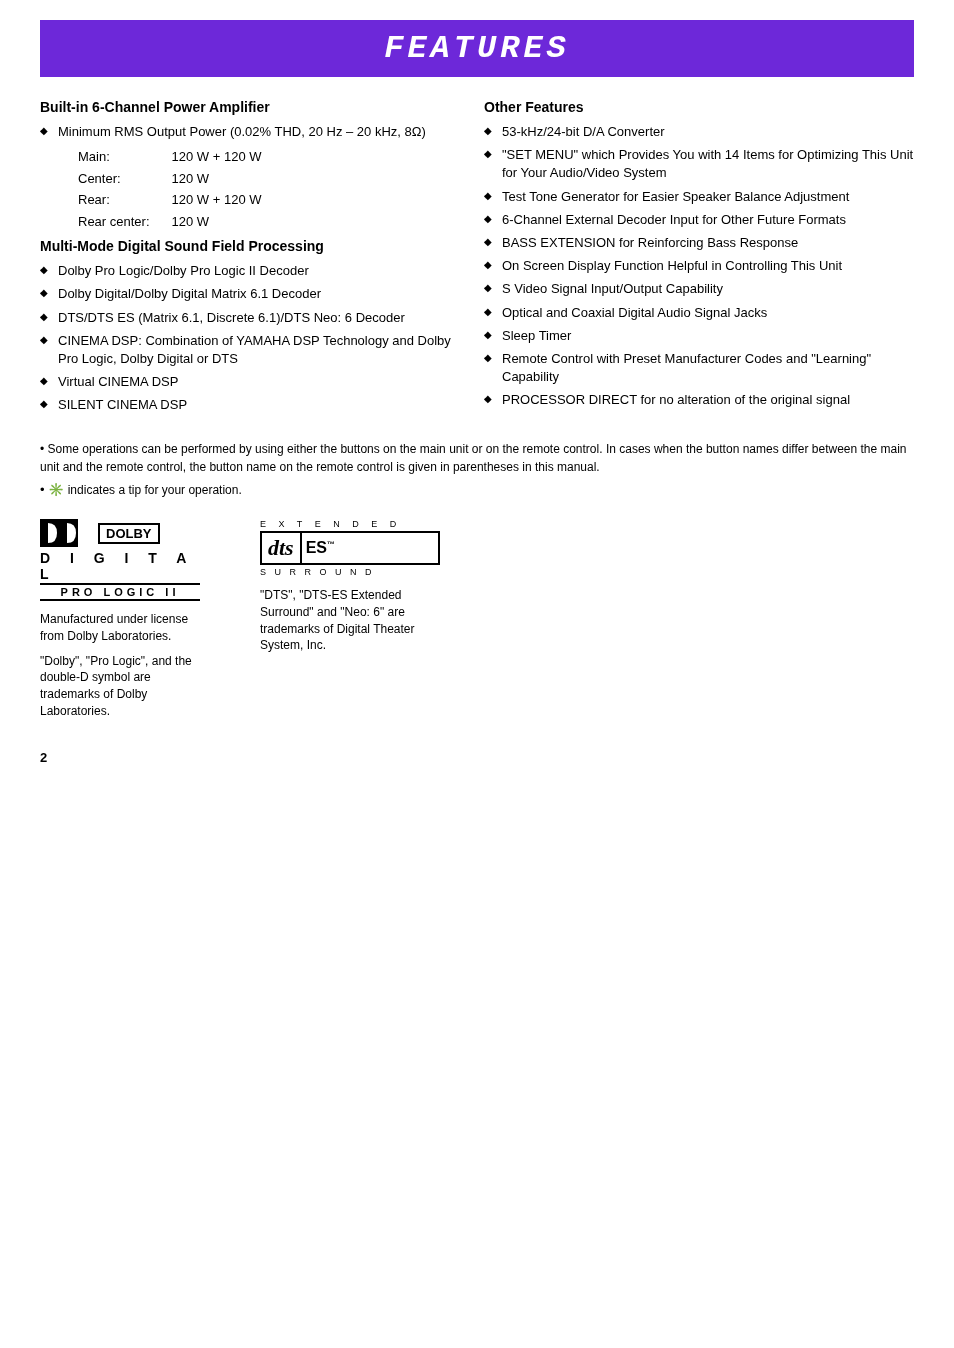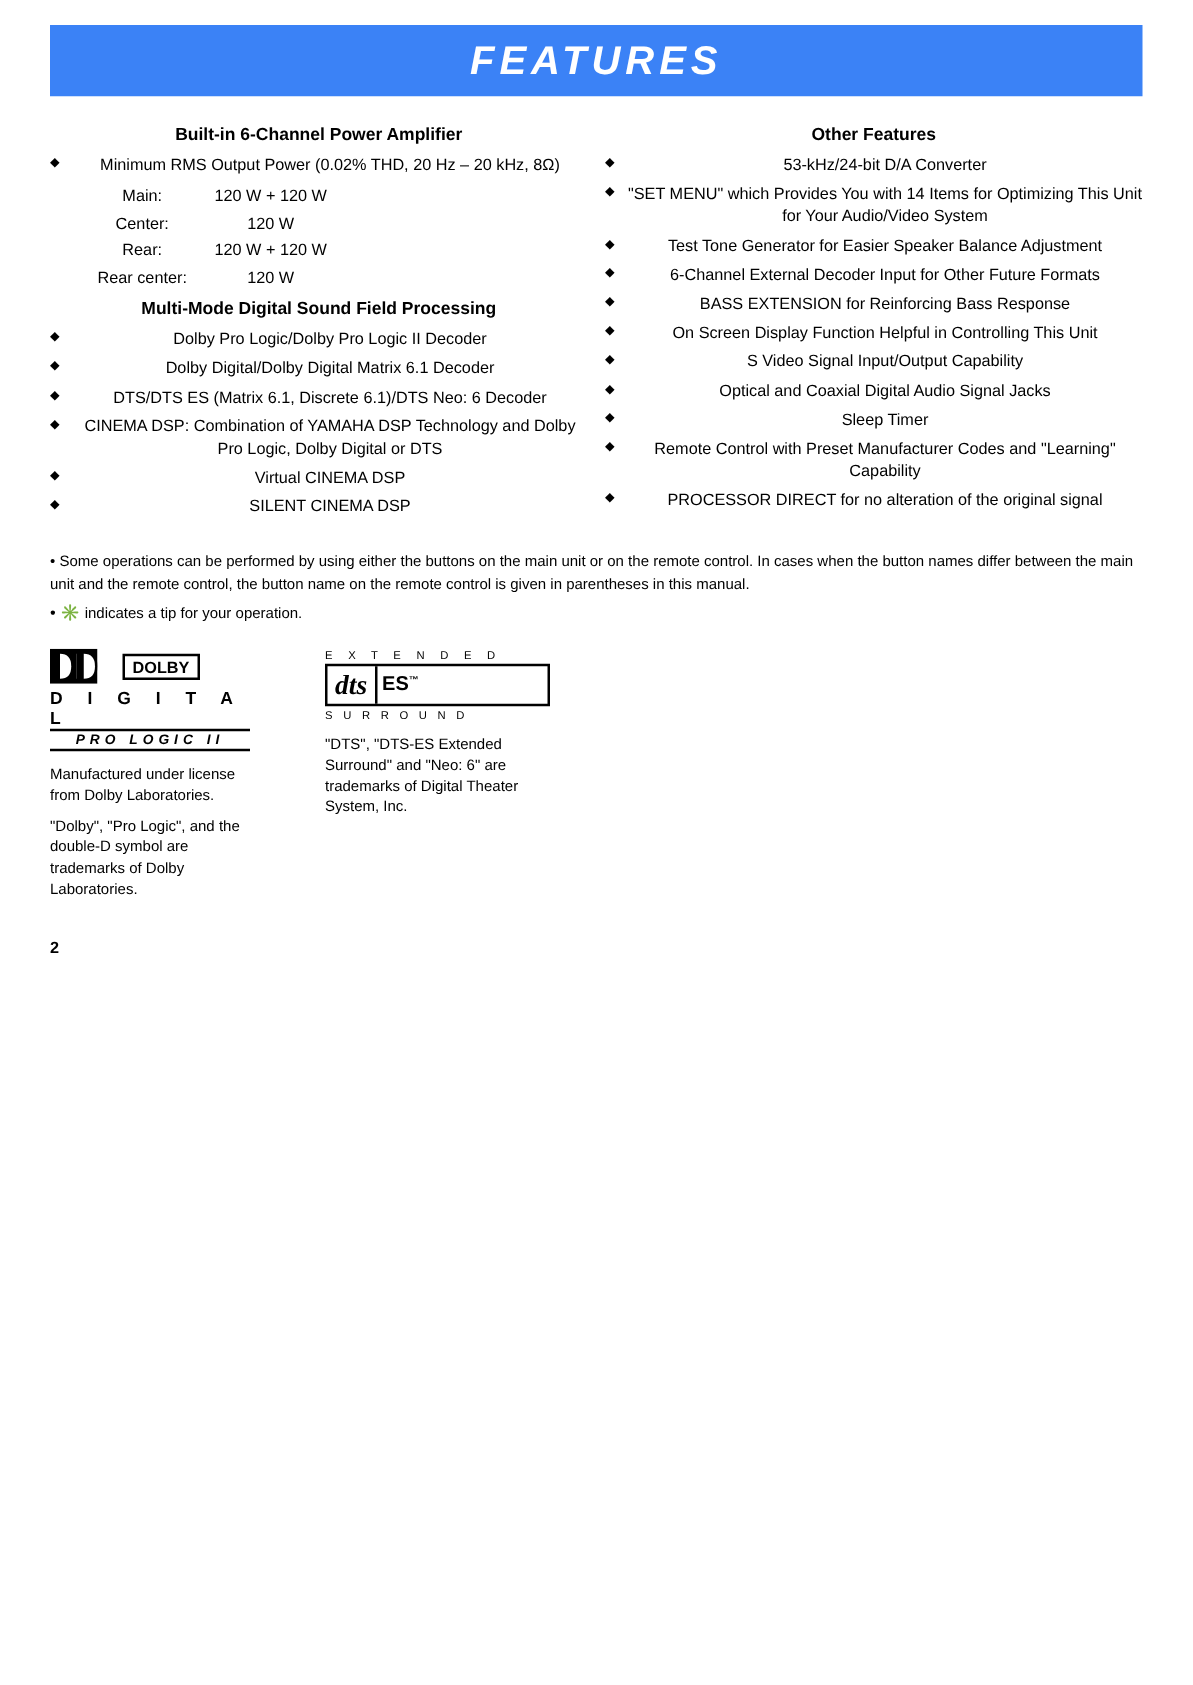--- a/index.html
+++ b/index.html
@@ -7,38 +7,38 @@
       background: #fff;
       font-family: Arial, Helvetica, sans-serif;
       font-size: 13px;
       color: #000;
       width: 954px;
       min-height: 1348px;
       padding: 20px 40px 40px 40px;
     }
 
     .page-header {
-      background: #3b82f6;
+      background: #6d28d9;
       color: #fff;
       text-align: center;
       padding: 10px 0;
       margin-bottom: 22px;
       letter-spacing: 4px;
+      font-family: Liberation Mono, monospace;
     }
     .page-header h1 {
       font-size: 32px;
       font-weight: bold;
       font-style: italic;
     }
 
     .two-col {
       display: flex;
       gap: 14px;
       margin-bottom: 20px;
-      text-align: center;
     }
     .col-left {
       flex: 1;
     }
     .col-right {
       flex: 1;
     }
 
     .section-title {
       font-weight: bold;
@@ -121,21 +121,20 @@
     .dolby-text-prologic {
       font-weight: bold;
       font-size: 11px;
       letter-spacing: 4px;
       border-top: 2px solid #000;
       border-bottom: 2px solid #000;
       padding: 1px 0;
       margin-top: 1px;
       width: 100%;
       text-align: center;
-      font-style: italic;
     }
 
     .dts-logo {
       width: 180px;
     }
     .dts-extended-text {
       font-size: 9px;
       letter-spacing: 5px;
       margin-bottom: 2px;
       font-weight: normal;

